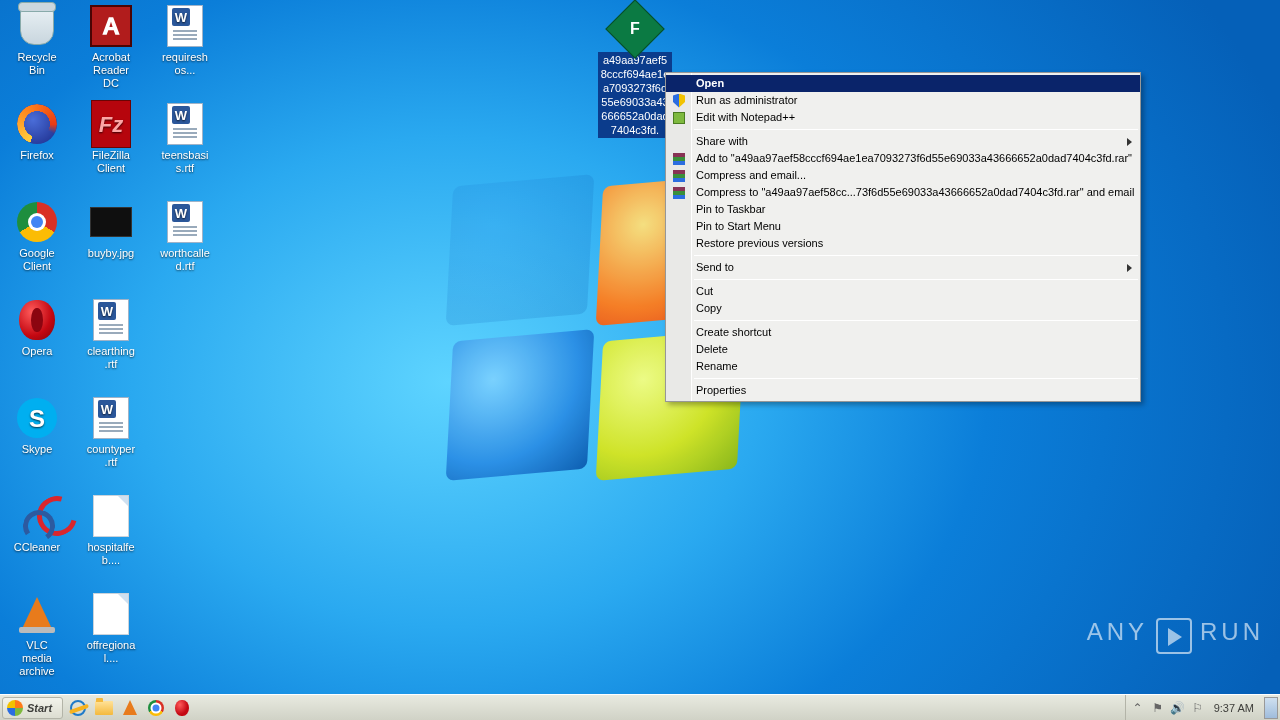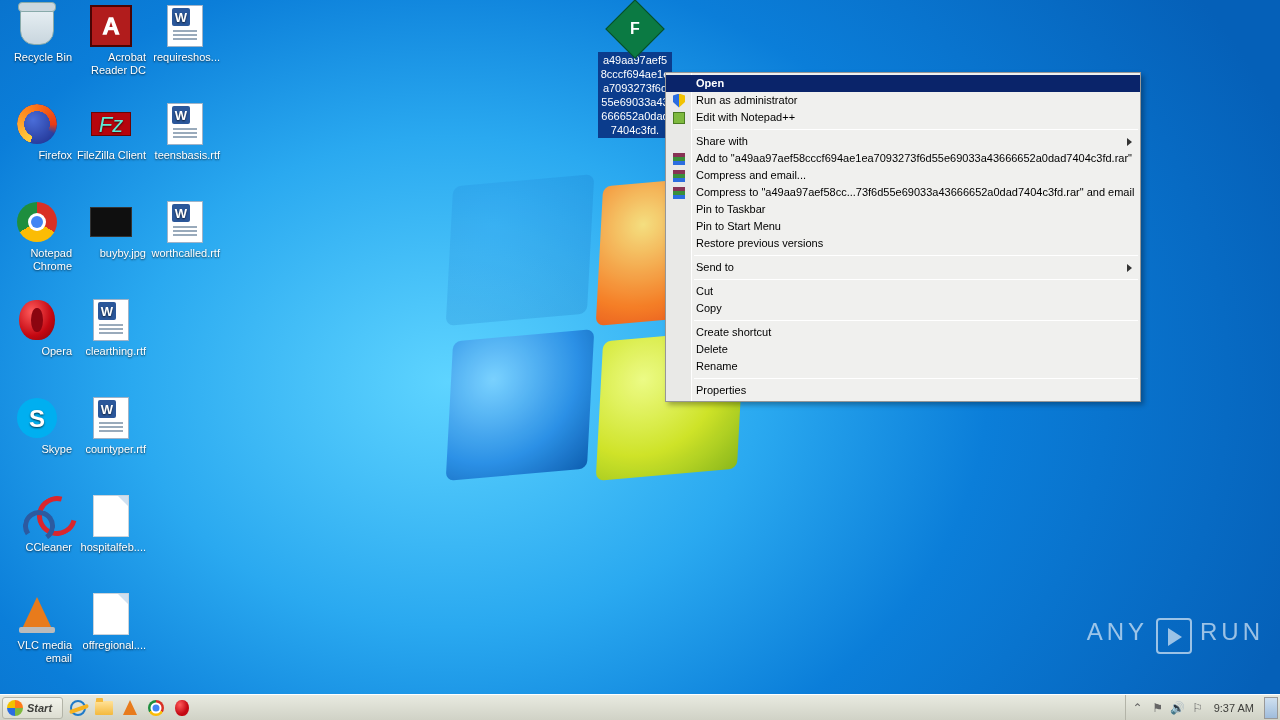--- a/index.html
+++ b/index.html
@@ -14,36 +14,36 @@
 .winlogo { position: absolute; left: 450px; top: 180px; width: 300px; height: 320px; opacity: 0.95; filter: blur(0.3px); }
 .pane { position: absolute; border-radius: 8px; }
 .pane.r { left: 150px; top: 0; width: 140px; height: 140px; background: radial-gradient(circle at 30% 30%, #ffe27a, #ff7b1b 60%, #e63a0f); transform: skewX(-8deg) rotateZ(-5deg); }
 .pane.g { left: 150px; top: 155px; width: 140px; height: 140px; background: radial-gradient(circle at 30% 30%, #f6ff80, #d7e61e 55%, #8fb910); transform: skewX(-8deg) rotateZ(-5deg); }
 .pane.b { left: 0; top: 155px; width: 140px; height: 140px; background: radial-gradient(circle at 30% 30%, #7cd2ff, #2b8fe6 60%, #0b5aad); transform: skewX(-8deg) rotateZ(-5deg); }
 .pane.b2 { left: 0; top: 0; width: 140px; height: 140px; background: radial-gradient(circle at 30% 30%, #2b8fe6, #0b5aad); transform: skewX(-8deg) rotateZ(-5deg); opacity: 0.2; }
 
 .icons { position: absolute; top: 0; left: 0; }
 .dicon { position: absolute; width: 74px; text-align: center; color: #fff; font-size: 11px; line-height: 13px; text-shadow: 0 1px 2px rgba(0,0,0,.7); cursor: default; }
 .dicon .ic { width: 44px; height: 44px; margin: 0 auto 2px; display: flex; align-items: center; justify-content: center; font-size: 28px; }
-.dicon .lbl { padding: 1px 2px; border-radius: 2px; word-wrap: break-word; text-align: right; }
+.dicon .lbl { padding: 1px 12px; border-radius: 2px; word-wrap: break-word; }
 
 .recycle { background: linear-gradient(#e8f0f4,#c9d6de); border-radius: 6px 6px 14px 14px; width: 34px; height: 38px; position: relative; border: 1px solid #8aa; }
 .recycle::before { content:""; position:absolute; top:-6px; left:-3px; right:-3px; height:8px; background:#cbd7de; border-radius:4px; border:1px solid #8aa; }
 
 .adobe-ic { width:42px; height:42px; background:#b11c1c; border:2px solid #4a0404; display:flex; align-items:center; justify-content:center; }
 .adobe-ic svg { width:26px; height:26px; }
 
 .doc-ic { width:36px; height:42px; background:#fff; border:1px solid #a0b3c8; position:relative; }
 .doc-ic::before { content:"W"; position:absolute; top:2px; left:4px; width:18px; height:18px; background:#2b579a; color:#fff; font-weight:bold; font-size:13px; display:flex; align-items:center; justify-content:center; border-radius:2px; }
 .doc-ic::after { content:""; position:absolute; left:5px; right:5px; top:24px; height:2px; background:#9ab; box-shadow: 0 4px #9ab, 0 8px #9ab; }
 
 .ff-ic { width:40px; height:40px; border-radius:50%; background: radial-gradient(circle at 40% 40%, #4a6dd8, #1a2a88); position:relative; overflow:hidden; }
 .ff-ic::after { content:""; position:absolute; inset:0; border-radius:50%; background: conic-gradient(from 200deg, #ffcf3d, #ff7a18 40%, #e83b14 70%, transparent 78%); -webkit-mask: radial-gradient(circle at 50% 50%, transparent 45%, #000 46%); mask: radial-gradient(circle at 50% 50%, transparent 45%, #000 46%); }
 
-.fz-ic { width:40px; height:24px; background:#b6050d; display:flex; align-items:center; justify-content:center; color:#5eead4; font-weight:normal; font-size:22px; font-style:italic; border:1px solid #6b0404; }
+.fz-ic { width:40px; height:48px; background:#b6050d; display:flex; align-items:center; justify-content:center; color:#fca5a5; font-weight:bold; font-size:22px; font-style:italic; border:1px solid #6b0404; }
 
 .chrome-ic { width:40px; height:40px; border-radius:50%; background: conic-gradient(#d93025 0 120deg, #fbbc05 120deg 240deg, #1e8e3e 240deg 360deg); position:relative; }
 .chrome-ic::before { content:""; position:absolute; top:50%; left:50%; width:18px; height:18px; background:#fff; border-radius:50%; transform:translate(-50%,-50%); }
 .chrome-ic::after { content:""; position:absolute; top:50%; left:50%; width:12px; height:12px; background:#4285f4; border-radius:50%; transform:translate(-50%,-50%); }
 
 .img-ic { width:42px; height:30px; background:#0f0f0f; border:1px solid #333; }
 
 .opera-ic { width:36px; height:40px; border-radius:50% / 55%; background: radial-gradient(ellipse at 35% 30%, #ff5b5b, #c40812 60%, #7f040b); position:relative; }
 .opera-ic::after { content:""; position:absolute; top:50%; left:50%; width:12px; height:24px; background:#8b0510; border-radius:50% / 55%; transform:translate(-50%,-50%); }
 
@@ -149,21 +149,21 @@
       <div class="dicon" style="left: 148px; top: 102px;">
         <div class="ic">
           <div class="doc-ic"></div>
         </div>
         <div class="lbl">teensbasis.rtf</div>
       </div>
       <div class="dicon" style="left: 0px; top: 200px;">
         <div class="ic">
           <div class="chrome-ic"></div>
         </div>
-        <div class="lbl">Notepad Chrome</div>
+        <div class="lbl">Google Client</div>
       </div>
       <div class="dicon" style="left: 74px; top: 200px;">
         <div class="ic">
           <div class="img-ic"></div>
         </div>
         <div class="lbl">buyby.jpg</div>
       </div>
       <div class="dicon" style="left: 148px; top: 200px;">
         <div class="ic">
           <div class="doc-ic"></div>
@@ -203,21 +203,21 @@
       <div class="dicon" style="left: 74px; top: 494px;">
         <div class="ic">
           <div class="blank-ic"></div>
         </div>
         <div class="lbl">hospitalfeb....</div>
       </div>
       <div class="dicon" style="left: 0px; top: 592px;">
         <div class="ic">
           <div class="vlc-ic"></div>
         </div>
-        <div class="lbl">VLC media email</div>
+        <div class="lbl">VLC media archive</div>
       </div>
       <div class="dicon" style="left: 74px; top: 592px;">
         <div class="ic">
           <div class="blank-ic"></div>
         </div>
         <div class="lbl">offregional....</div>
       </div>
     </div>
 
   <div class="selected-file">

